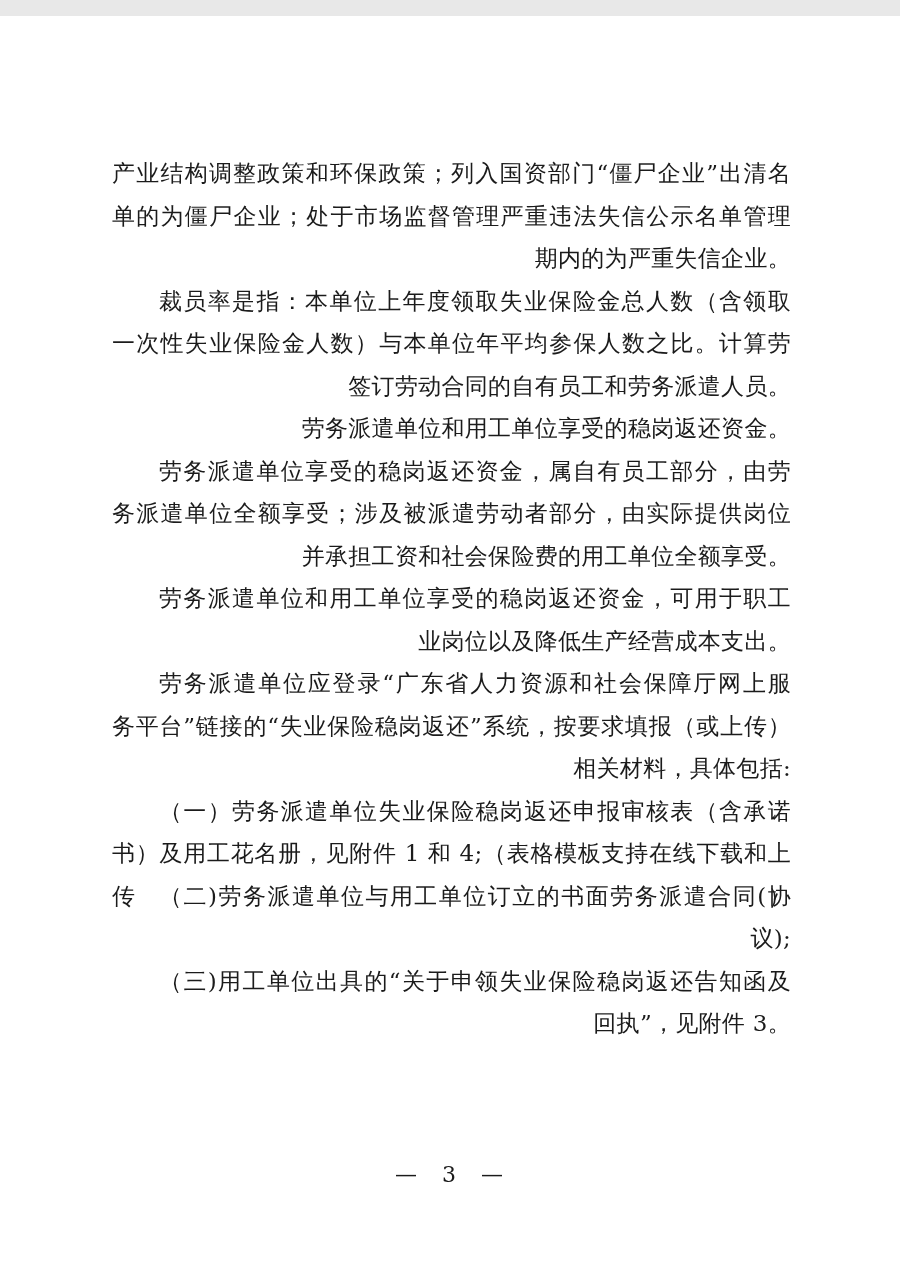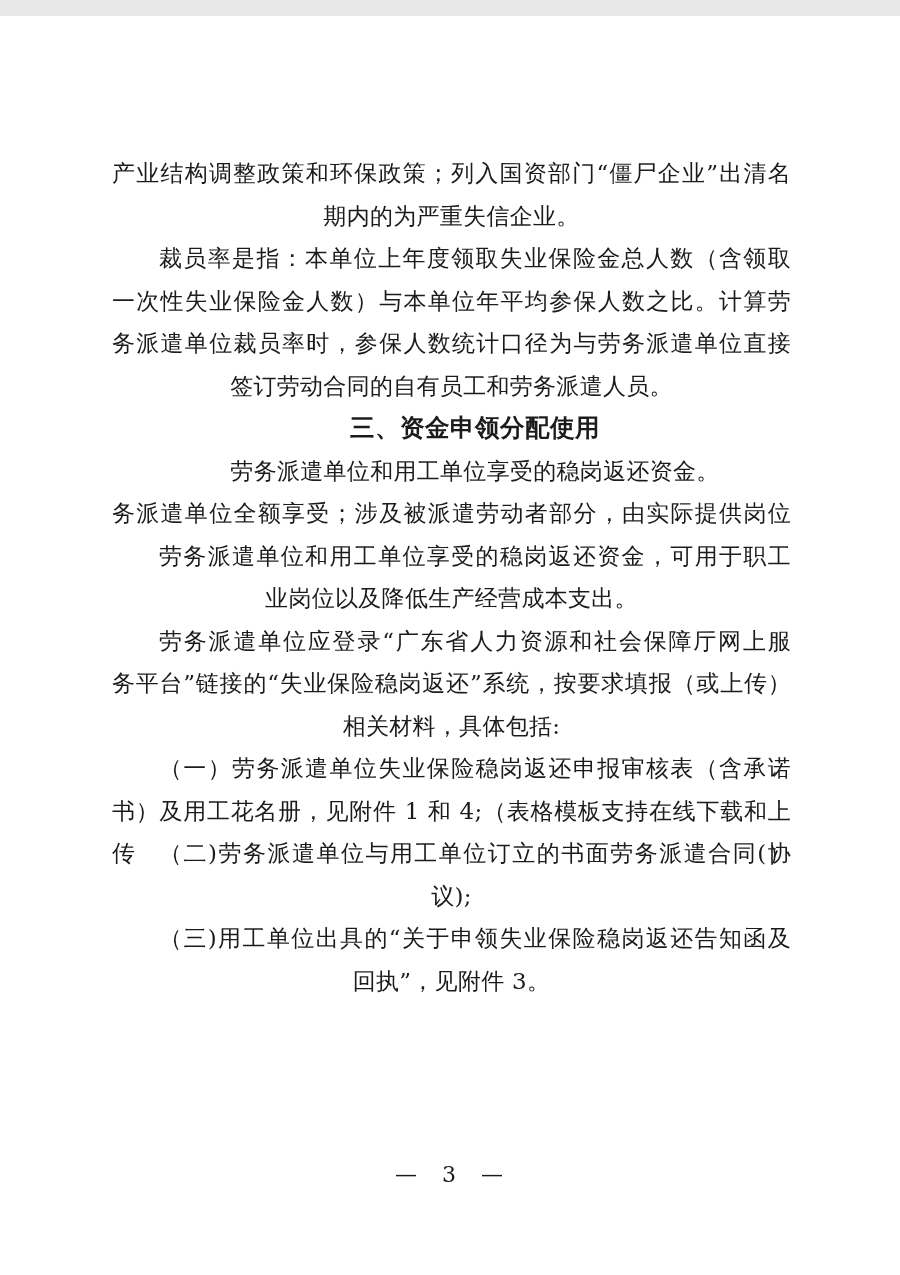--- a/index.html
+++ b/index.html
@@ -22,21 +22,21 @@
     left: 112px;
     top: 136px;
     width: 679px;
   }
   .line {
     height: 42.5px;
     line-height: 42.5px;
     font-size: 23px;
     letter-spacing: 0.3px;
     white-space: nowrap;
-    text-align: center;
+    text-align: right;
   }
   .line.full {
     text-align: justify;
     text-align-last: justify;
     white-space: normal;
   }
   .line.indent {
     padding-left: 47px;
   }
   .line.full.indent {
@@ -59,28 +59,29 @@
     word-spacing: 14px;
     color: #1b1b1b;
   }
 </style>
 </head>
 <body>
 
 <div class="page">
   <div class="text-block">
     <div class="line full">产业结构调整政策和环保政策；列入国资部门“僵尸企业”出清名</div>
+    <div class="line full">单的为僵尸企业；处于市场监督管理严重违法失信公示名单管理</div>
     <div class="line">期内的为严重失信企业。</div>
     <div class="line full indent">裁员率是指：本单位上年度领取失业保险金总人数（含领取</div>
     <div class="line full">一次性失业保险金人数）与本单位年平均参保人数之比。计算劳</div>
-    <div class="line full">务派遣单位裁员率时，参保人数统计口径为与劳务派遣单位直接</div>
     <div class="line">签订劳动合同的自有员工和劳务派遣人员。</div>
-    <div class="line heading indent">三、资金申领分配使用</div>
     <div class="line indent">劳务派遣单位和用工单位享受的稳岗返还资金。</div>
+    <div class="line full indent">劳务派遣单位享受的稳岗返还资金，属自有员工部分，由劳</div>
     <div class="line full">务派遣单位全额享受；涉及被派遣劳动者部分，由实际提供岗位</div>
+    <div class="line">并承担工资和社会保险费的用工单位全额享受。</div>
     <div class="line full indent">劳务派遣单位和用工单位享受的稳岗返还资金，可用于职工</div>
     <div class="line">业岗位以及降低生产经营成本支出。</div>
     <div class="line full indent">劳务派遣单位应登录“广东省人力资源和社会保障厅网上服</div>
     <div class="line full">务平台”链接的“失业保险稳岗返还”系统，按要求填报（或上传）</div>
     <div class="line">相关材料，具体包括:</div>
     <div class="line full indent">（一）劳务派遣单位失业保险稳岗返还申报审核表（含承诺</div>
     <div class="line full">书）及用工花名册，见附件 1 和 4;（表格模板支持在线下载和上传）</div>
     <div class="line full indent">（二)劳务派遣单位与用工单位订立的书面劳务派遣合同(协</div>
     <div class="line">议);</div>
     <div class="line full indent">（三)用工单位出具的“关于申领失业保险稳岗返还告知函及</div>

